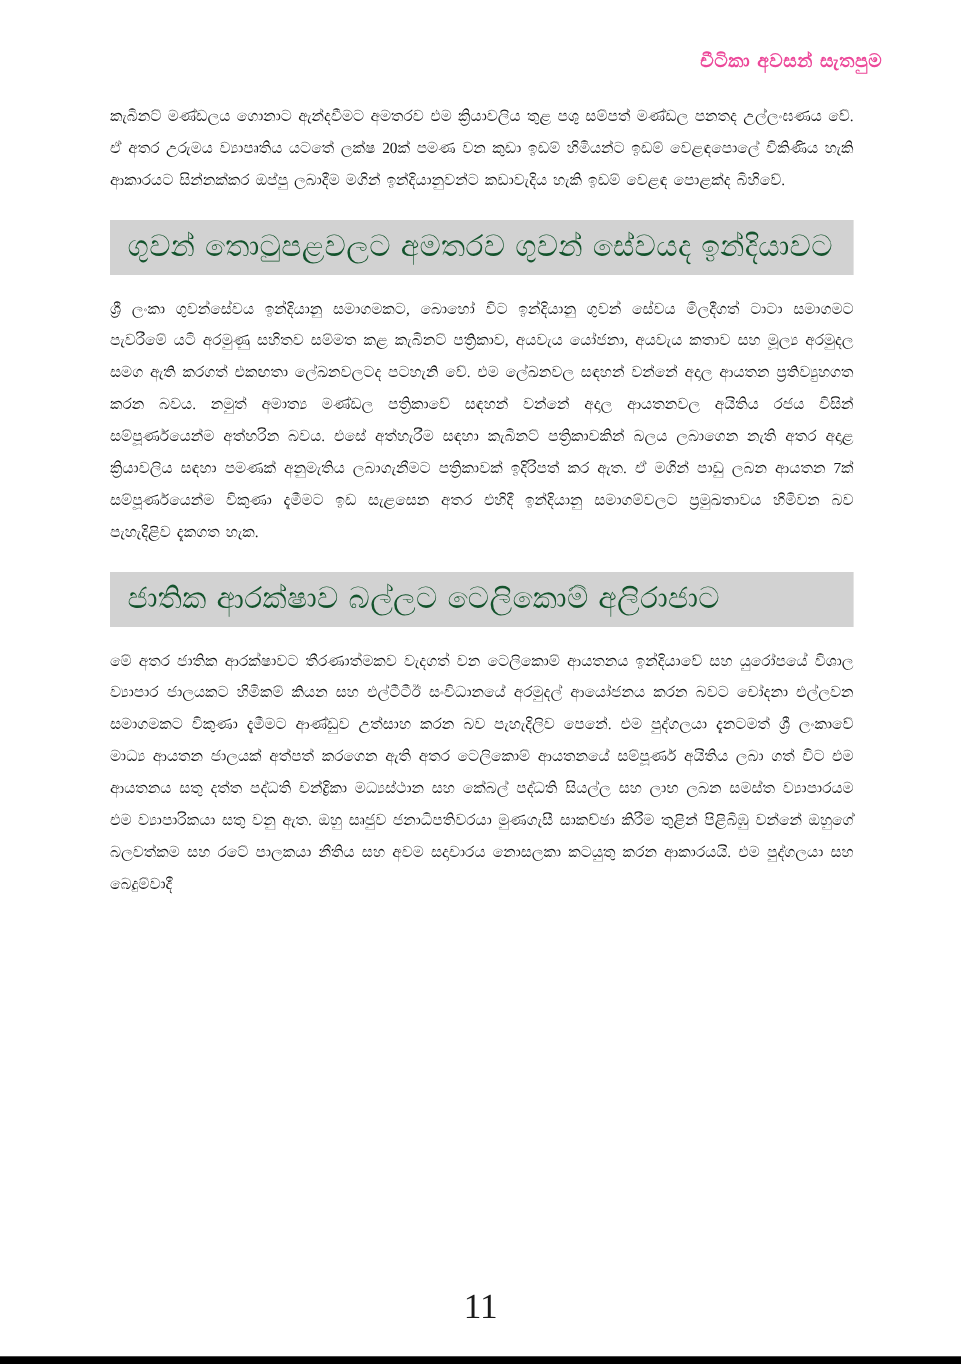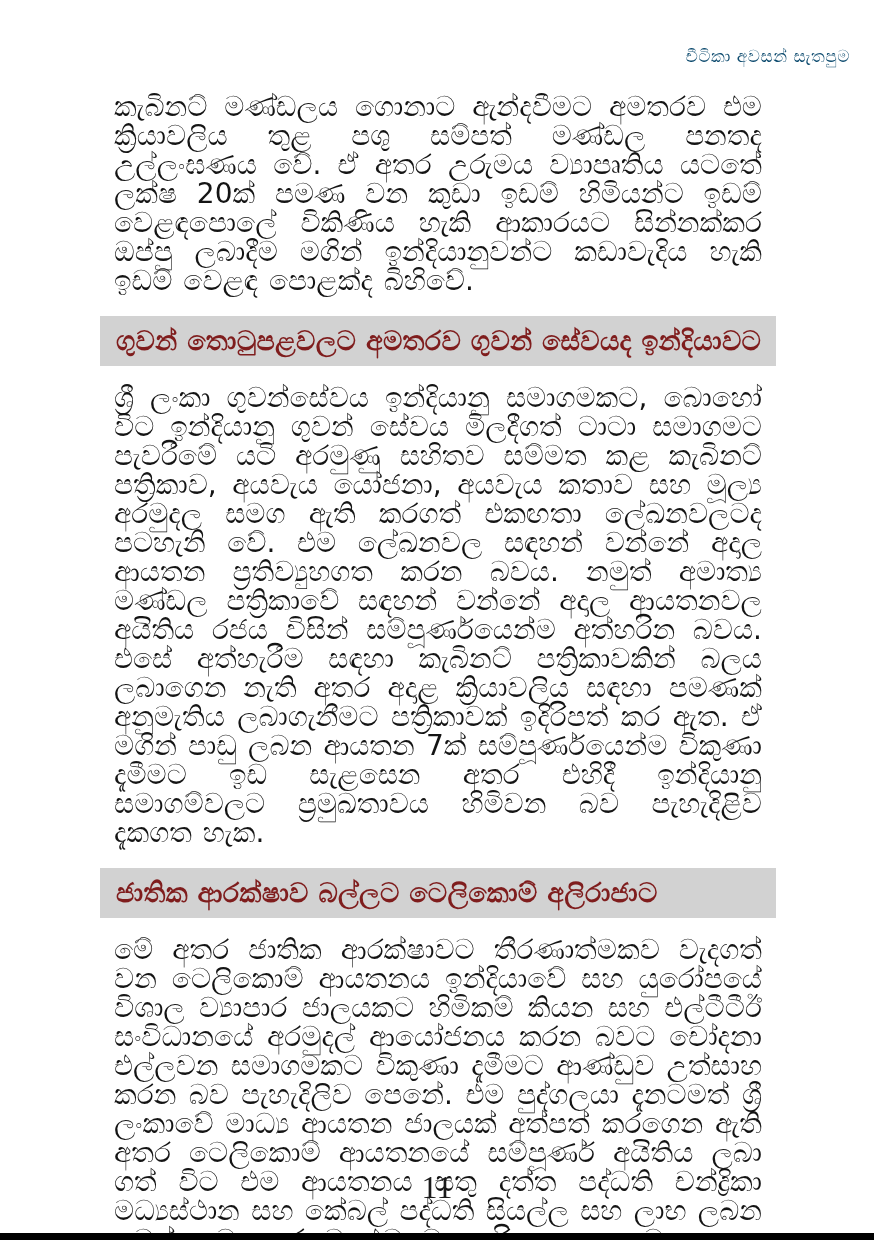--- a/index.html
+++ b/index.html
@@ -11,49 +11,50 @@
     position: relative;
     width: 874px;
     height: 1240px;
     background: #ffffff;
     overflow: hidden;
     font-family: "DejaVu Sans", "Liberation Sans", sans-serif;
     color: #111111;
   }
   .running-header {
     padding-top: 46px;
-    padding-right: 24px;
+    padding-right: 72px;
     text-align: right;
     font-size: 17px;
-    font-weight: normal;
+    font-weight: bold;
     letter-spacing: 0.5px;
-    color: #0c4a6e;
+    color: #ec4899;
   }
   .content {
     margin-left: 100px;
     width: 676px;
     margin-top: 26px;
   }
   .body-para {
-    margin: 14px;
-    font-size: 28px;
+    margin: 0;
+    font-size: 14px;
     line-height: 29px;
     text-align: justify;
     color: #141414;
     word-spacing: 2px;
+    font-family: Liberation Serif, serif;
   }
   .section-heading {
     display: block;
     margin: 21px 0 17px 0;
     background: #d2d2d2;
     padding: 9px 10px 9px 16px;
     font-size: 27px;
     line-height: 32px;
-    font-weight: bold;
-    color: #7f1d1d;
+    font-weight: normal;
+    color: #14532d;
     letter-spacing: 0.3px;
   }
   .page-number {
     position: absolute;
     left: 0;
     bottom: 34px;
     width: 100%;
     text-align: center;
     font-family: "Liberation Serif", "DejaVu Serif", serif;
     font-size: 32px;

